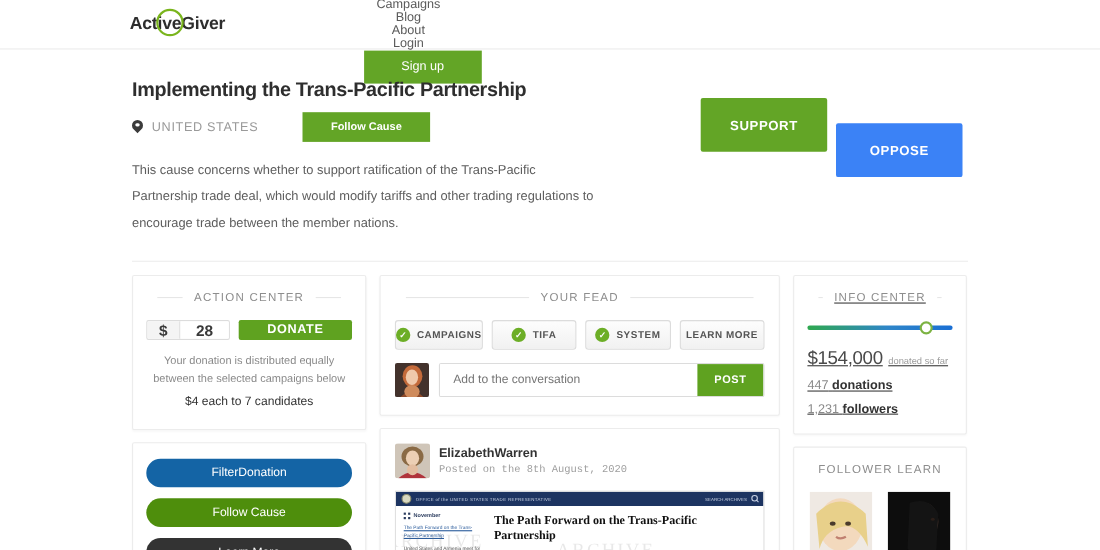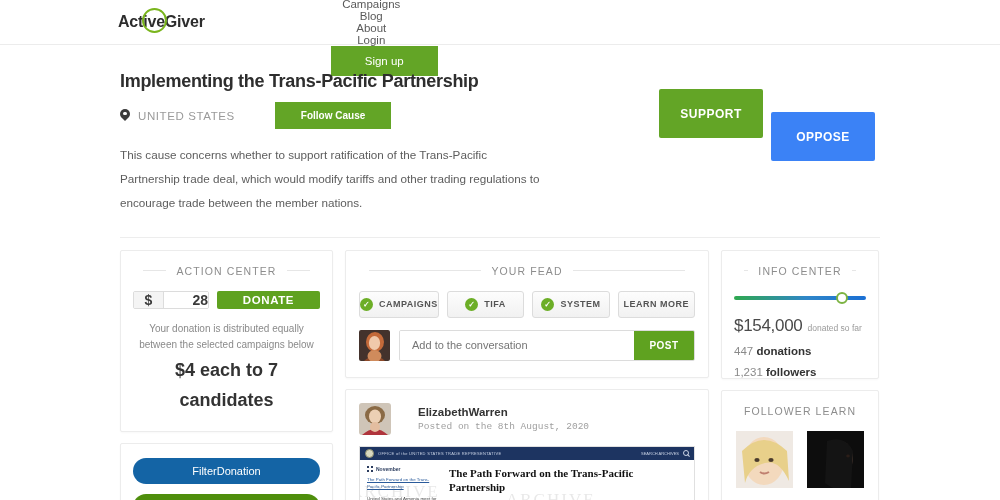--- a/index.html
+++ b/index.html
@@ -65,21 +65,21 @@
   .loc { font-size: 11.5px; color: #9a9a9a; letter-spacing: .6px; }
   .follow-cause {
     margin-left: 40px; background: #63a526; color: #fff;
     font-size: 10px; font-weight: bold; padding: 8px 26px;
     border: none; cursor: pointer; font-family: inherit;
   }
   .desc { margin-top: 14px; font-size: 11.7px; line-height: 2.05; color: #5d5d5d; max-width: 430px; }
 
   .verdict { position: absolute; top: 44px; right: 125px; display: flex; gap: 8px; }
   .verdict button {
-    width: 104px; height: 49px; border: none; color: #fff;
+    width: 115px; height: 49px; border: none; color: #fff;
     font-size: 12px; font-weight: bold; letter-spacing: .5px; cursor: pointer;
     font-family: inherit; border-radius: 2px;
   }
   .btn-support { background: #63a526; }
   .btn-oppose  { background: #3b82f6; margin-top: 23px; }
 
   .hero-rule { margin: 22px 120px 0 120px; border-top: 1px solid #ededed; }
 
   
   .columns { display: flex; gap: 12px; padding: 12px 120px 0 120px; align-items: flex-start; }
@@ -102,30 +102,30 @@
   
   .action-card { padding: 14px 12px 16px 12px; }
   .donate-row { display: flex; margin-top: 14px; align-items: stretch; }
   .amt-wrap { display: flex; border: 1px solid #dcdcdc; border-radius: 2px; overflow: hidden; }
   .amt-prefix {
     width: 30px; background: #f4f4f4; border-right: 1px solid #dcdcdc;
     display: flex; align-items: center; justify-content: center;
     font-size: 14px; font-weight: bold; color: #3a3a3a;
   }
   .amt-input {
-    width: 44px; border: none; text-align: right; font-size: 14px;
+    width: 44px; border: none; text-align: center; font-size: 14px;
     font-weight: bold; color: #3a3a3a; font-family: inherit; outline: none;
   }
   .donate-btn {
     flex: 1; margin-left: 8px; background: #5fa220; color: #fff;
     border: none; border-radius: 2px; font-size: 11.5px; font-weight: bold;
     letter-spacing: .6px; cursor: pointer; font-family: inherit;
   }
   .dist-note { margin-top: 12px; text-align: center; font-size: 10px; color: #8a8a8a; line-height: 1.65; }
-  .dist-strong { display: block; margin-top: 2px; font-size: 18px; font-weight: bold; color: #333; }
+  .dist-strong { display: block; margin-top: 2px; font-size: 11px; font-weight: normal; color: #333; }
 
   .pill-card { margin-top: 11px; padding: 14px 12px; }
   .pill {
     display: block; width: 100%; border: none; border-radius: 16px;
     height: 26px; color: #fff; font-size: 11px; cursor: pointer;
     font-family: inherit; margin-bottom: 10px;
   }
   .pill:last-child { margin-bottom: 0; }
   .pill-blue  { background: #1464a5; }
   .pill-green { background: #4e8e0c; }
@@ -153,21 +153,21 @@
     flex: 1; border: none; outline: none; padding: 0 12px;
     font-size: 11px; color: #9d9d9d; font-family: inherit;
   }
   .post-btn {
     width: 60px; background: #5fa220; color: #fff; border: none;
     font-size: 10px; font-weight: bold; letter-spacing: .5px;
     cursor: pointer; font-family: inherit;
   }
 
   .post-card { margin-top: 11px; padding: 13px 13px 0 13px; height: 165px; overflow: hidden; }
-  .post-head { display: flex; align-items: center; gap: 27px; }
+  .post-head { display: flex; align-items: center; gap: 8px; }
   .avatar-rd { width: 32px; height: 32px; border-radius: 3px; flex: none; overflow: hidden; }
   .post-author { font-size: 11.5px; font-weight: bold; color: #333; }
   .post-date { font-size: 9.5px; color: #9f9f9f; margin-top: 3px; font-family: Liberation Mono, monospace; }
 
   
   .embed { margin-top: 11px; border: 1px solid #e0e0e0; height: 108px; overflow: hidden; position: relative; background: #fff; }
   .embed-bar { height: 13px; background: #1d3461; display: flex; align-items: center; padding: 0 5px; gap: 4px; }
   .seal { width: 9px; height: 9px; border-radius: 50%; background: #d8d8c0; border: 1px solid #8d8d6d; flex: none; }
   .embed-bar-txt { font-size: 4px; color: #c9d2e4; letter-spacing: .3px; white-space: nowrap; }
   .embed-search { margin-left: auto; display: flex; align-items: center; gap: 4px; }
@@ -188,21 +188,21 @@
   .embed-title { font-family: "Liberation Serif", serif; font-size: 11px; font-weight: bold; color: #111; line-height: 1.3; }
   .wm {
     position: absolute; font-family: "Liberation Serif", serif;
     font-size: 17px; color: rgba(120,120,120,.17); letter-spacing: 2px;
     pointer-events: none; user-select: none;
   }
   .wm1 { top: 22px; left: -10px; }
   .wm2 { top: 30px; left: 146px; }
 
   
-  .info-card { padding: 14px 12px 0 12px; }
+  .info-card { padding: 14px 12px 16px 12px; text-decoration: underline; }
   .slider { margin-top: 15px; position: relative; height: 12px; }
   .track {
     position: absolute; top: 4px; left: 0; right: 0; height: 4px; border-radius: 2px;
     background: linear-gradient(90deg,#2fa84f 0%, #2f86c8 55%, #1a6fd4 100%);
   }
   .knob {
     position: absolute; top: 0; left: 77%; width: 12px; height: 12px;
     border-radius: 50%; background: #fff; border: 2px solid #7cb342; cursor: pointer;
   }
   .amount-line { margin-top: 12px; display: flex; align-items: baseline; gap: 5px; }

